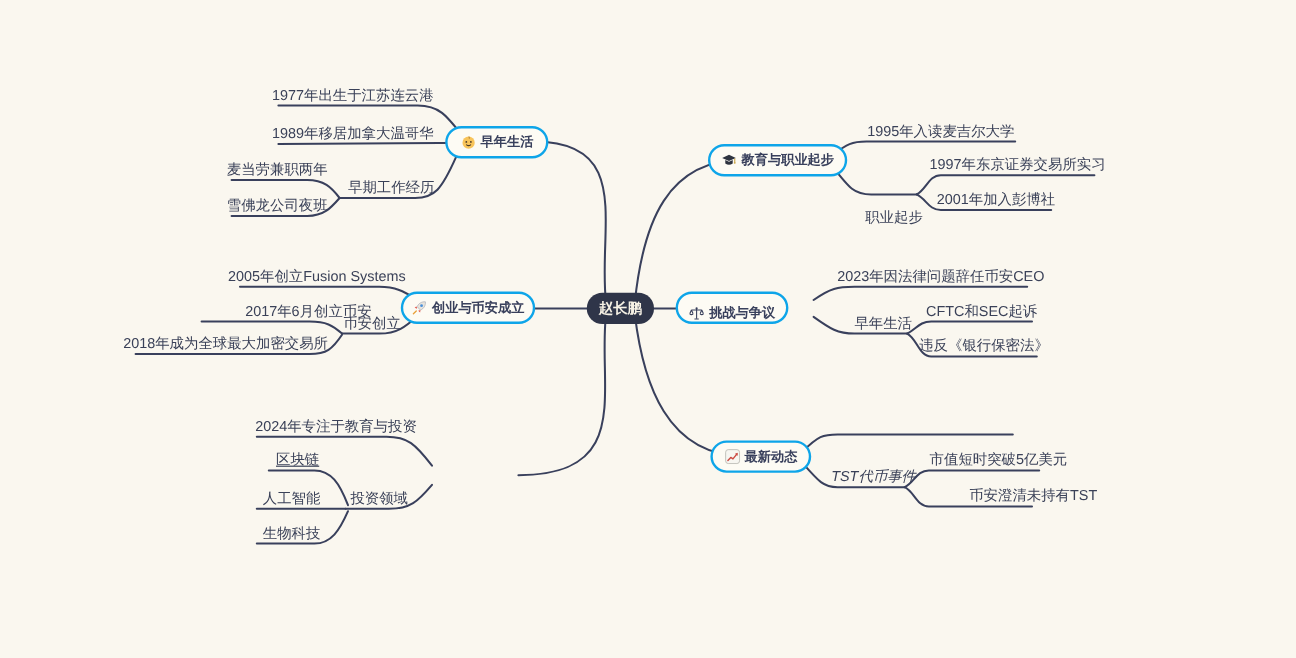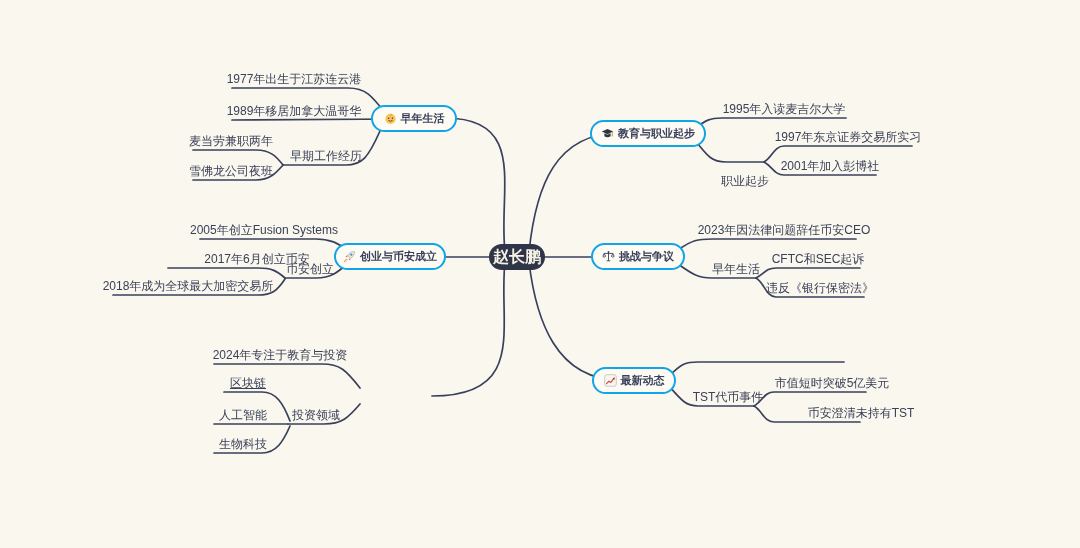--- a/index.html
+++ b/index.html
@@ -15,21 +15,21 @@
     display:flex;align-items:center;justify-content:center;gap:4px;
     white-space:nowrap;
   }
   .pill{
     border:2px solid #0ea5e9;border-radius:15px;background:#FDFBF4;
     color:#39405C;font-weight:bold;font-size:11px;height:27px;
   }
   .pill .ic{display:inline-flex;width:13px;height:13px;flex:0 0 auto;}
   .central{
     background:#2F3549;border-radius:13px;color:#F6F1E5;
-    font-weight:bold;font-size:16px;height:26px;
+    font-weight:bold;font-size:12px;height:26px;
   }
   .leaf{
     position:absolute;z-index:2;height:16px;line-height:16px;
     display:flex;justify-content:center;align-items:flex-end;
     font-size:12px;color:#3A4158;white-space:nowrap;
   }
 </style>
 </head>
 <body>
 
@@ -112,21 +112,21 @@
           <path d="M11.5,1.5 C8.5,1.2 5.8,2.8 4.6,5.6 L7.4,8.4 C10.2,7.2 11.8,4.5 11.5,1.5 Z" fill="#E8E4DC" stroke="#9AA0AC" stroke-width="0.5"></path>
           <circle cx="8.3" cy="4.7" r="1.15" fill="#4A90D9"></circle>
           <path d="M4.6,5.6 L2.5,5.9 L4.1,7.5 Z" fill="#E2574C"></path>
           <path d="M7.4,8.4 L7.1,10.5 L5.5,8.9 Z" fill="#E2574C"></path>
           <path d="M3.9,9.1 C3,10 2.2,10.8 1.5,11.5" stroke="#E9A13B" stroke-width="1.1" fill="none" stroke-linecap="round"></path>
         </svg>
       </span>
     <span>创业与币安成立</span>
   </div>
 
-  <div class="topic pill" style="left:591px;top:243px;width:94px;">
+  <div class="topic pill" style="left:563px;top:243px;width:94px;align-items:flex-end;">
     <span class="ic">
         <svg viewBox="0 0 13 13" width="13" height="13">
           <g stroke="#39405C" stroke-width="0.9" fill="none">
             <path d="M6.5,2.2 L6.5,10.6"></path>
             <path d="M2.2,3.4 L10.8,3.4"></path>
             <path d="M2.2,3.4 L0.9,6.3 M2.2,3.4 L3.5,6.3"></path>
             <path d="M0.7,6.3 Q2.2,8.1 3.7,6.3"></path>
             <path d="M10.8,3.4 L9.5,6.3 M10.8,3.4 L12.1,6.3"></path>
             <path d="M9.3,6.3 Q10.8,8.1 12.3,6.3"></path>
             <path d="M4.7,10.8 L8.3,10.8"></path>
@@ -169,17 +169,17 @@
   <div class="leaf" style="left:708px;top:261px;width:56px;">早年生活</div>
   <div class="leaf" style="left:772px;top:251px;width:92px;">CFTC和SEC起诉</div>
   <div class="leaf" style="left:770px;top:280px;width:100px;">违反《银行保密法》</div>
 
   <div class="leaf" style="left:212px;top:347px;width:136px;">2024年专注于教育与投资</div>
   <div class="leaf" style="left:288px;top:407px;width:56px;">投资领域</div>
   <div class="leaf" style="left:222px;top:375px;width:52px;text-decoration:underline;">区块链</div>
   <div class="leaf" style="left:214px;top:407px;width:58px;">人工智能</div>
   <div class="leaf" style="left:214px;top:436px;width:58px;">生物科技</div>
 
-  <div class="leaf" style="left:690px;top:389px;width:76px;">TST代币事件</div>
+  <div class="leaf" style="left:690px;top:389px;width:76px;font-style:italic;">TST代币事件</div>
   <div class="leaf" style="left:764px;top:375px;width:112px;padding-left:12px;">市值短时突破5亿美元</div>
   <div class="leaf" style="left:806px;top:405px;width:110px;text-align:right;">币安澄清未持有TST</div>
 
 </div>
 
 </body></html>

